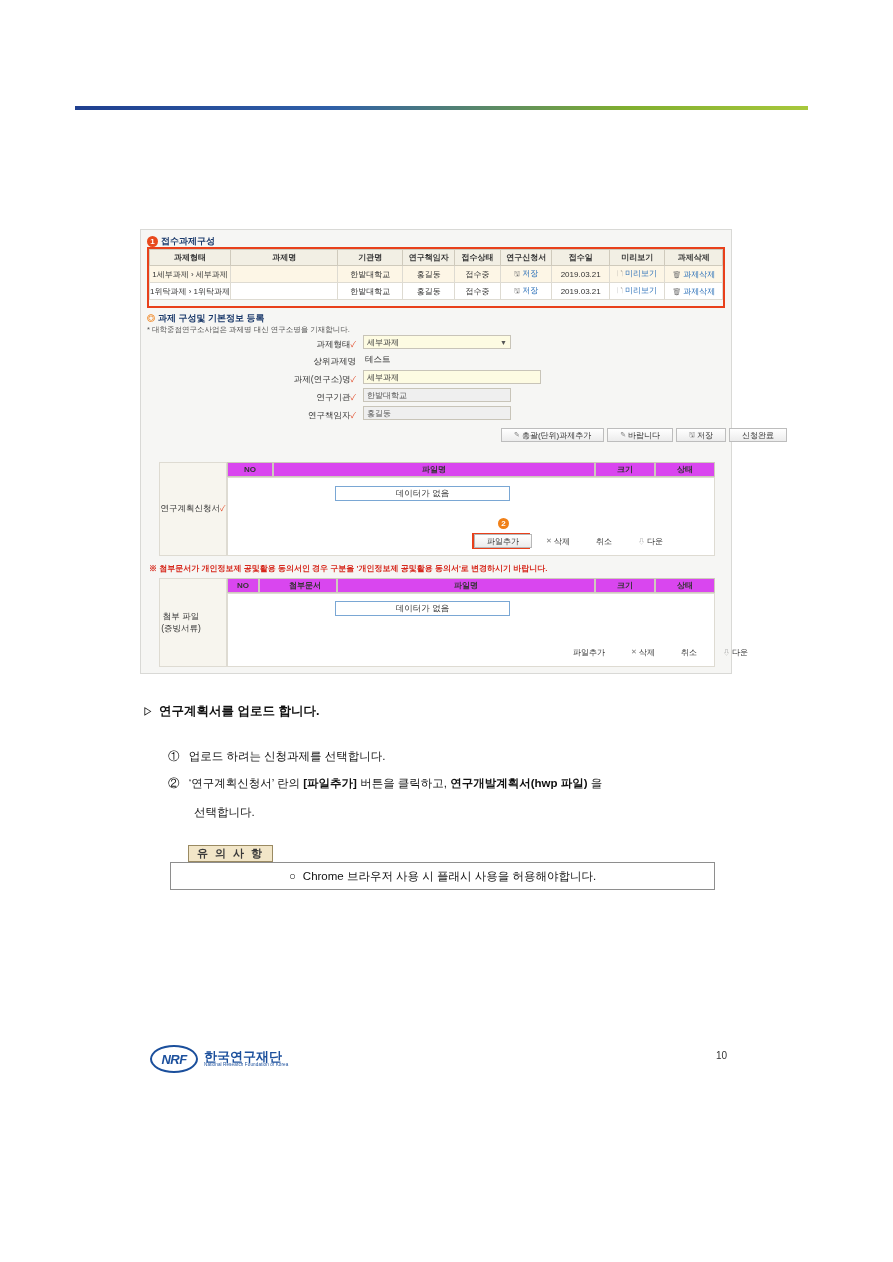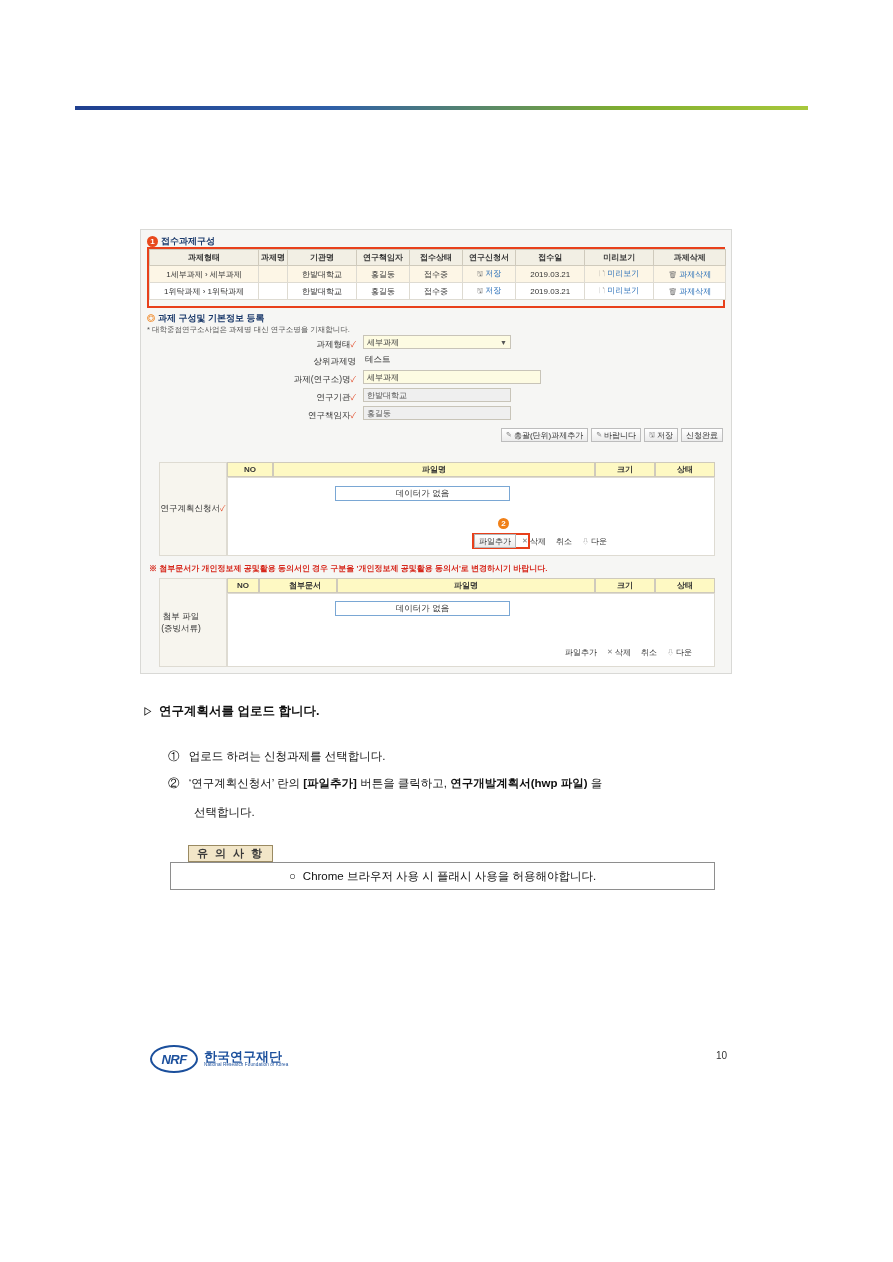--- a/index.html
+++ b/index.html
@@ -44,21 +44,21 @@
 
   table.grid{
     border-collapse:collapse; width:100%; font-size:8px; background:#fff;
   }
   table.grid th{
     background:#f2efe4; border:1px solid #cfcabc; font-weight:bold;
     padding:2px 1px; text-align:center; color:#333; font-size:8px;
     white-space:nowrap;
   }
   table.grid td{
-    border:1px solid #dedbd2; padding:2px 14px; text-align:center;
+    border:1px solid #dedbd2; padding:2px 0; text-align:center;
     color:#333; white-space:nowrap;
   }
   td.lft{ text-align:left; padding-left:3px; }
   .row-a{ background:#fdf6e6; }
   .row-b{ background:#ffffff; }
   .lnk-blue{ color:#2a6fb8; }
   .mini-ico{ font-size:7px; color:#777; }
 
   
   .form-label{
@@ -74,21 +74,21 @@
   .sel{
     box-sizing:border-box; height:14px; border:1px solid #c8c4b8; background:#fdfbe2;
     font-size:8px; padding:1px 3px; color:#333; display:flex; align-items:center;
     justify-content:space-between;
   }
   .caret{ font-size:7px; color:#555; }
 
   .btn{
     display:inline-flex; align-items:center; gap:2px;
     border:1px solid #bdbdbd; background:linear-gradient(#ffffff,#ececec);
-    font-size:8px; color:#333; padding:1px 4px; height:14px; box-sizing:border-box;
+    font-size:8px; color:#333; padding:1px 12px; height:14px; box-sizing:border-box;
     white-space:nowrap;
   }
   .btn .gl{ font-size:7px; color:#7a7a7a; }
   .btn-row{ position:absolute; display:flex; gap:3px; }
 
   .nodata{
     box-sizing:border-box; border:1px solid #7aa7d4; background:#fff;
     font-size:8.5px; color:#333; display:flex; align-items:center; justify-content:center;
     height:15px;
   }
@@ -97,21 +97,21 @@
   }
   .sidelabel{
     position:absolute; font-size:8.5px; color:#333; text-align:center;
     display:flex; align-items:center; justify-content:center; flex-direction:column;
     line-height:1.3;
   }
   .cellbox{
     position:absolute; box-sizing:border-box; border:1px solid #dedbd2; background:#fff;
   }
   .hdrbox{
-    position:absolute; box-sizing:border-box; border:1px solid #cfcabc; background:#fef9c3;
+    position:absolute; box-sizing:border-box; border:1px solid #cfcabc; background:#d946ef;
     font-size:8px; font-weight:bold; color:#333; display:flex; align-items:center; justify-content:center;
   }
 
   
   .body-head{
     position:absolute; font-size:12.5px; font-weight:bold; color:#111;
     display:flex; align-items:center; gap:6px;
   }
   .tri{ font-size:10px; }
   .li{

